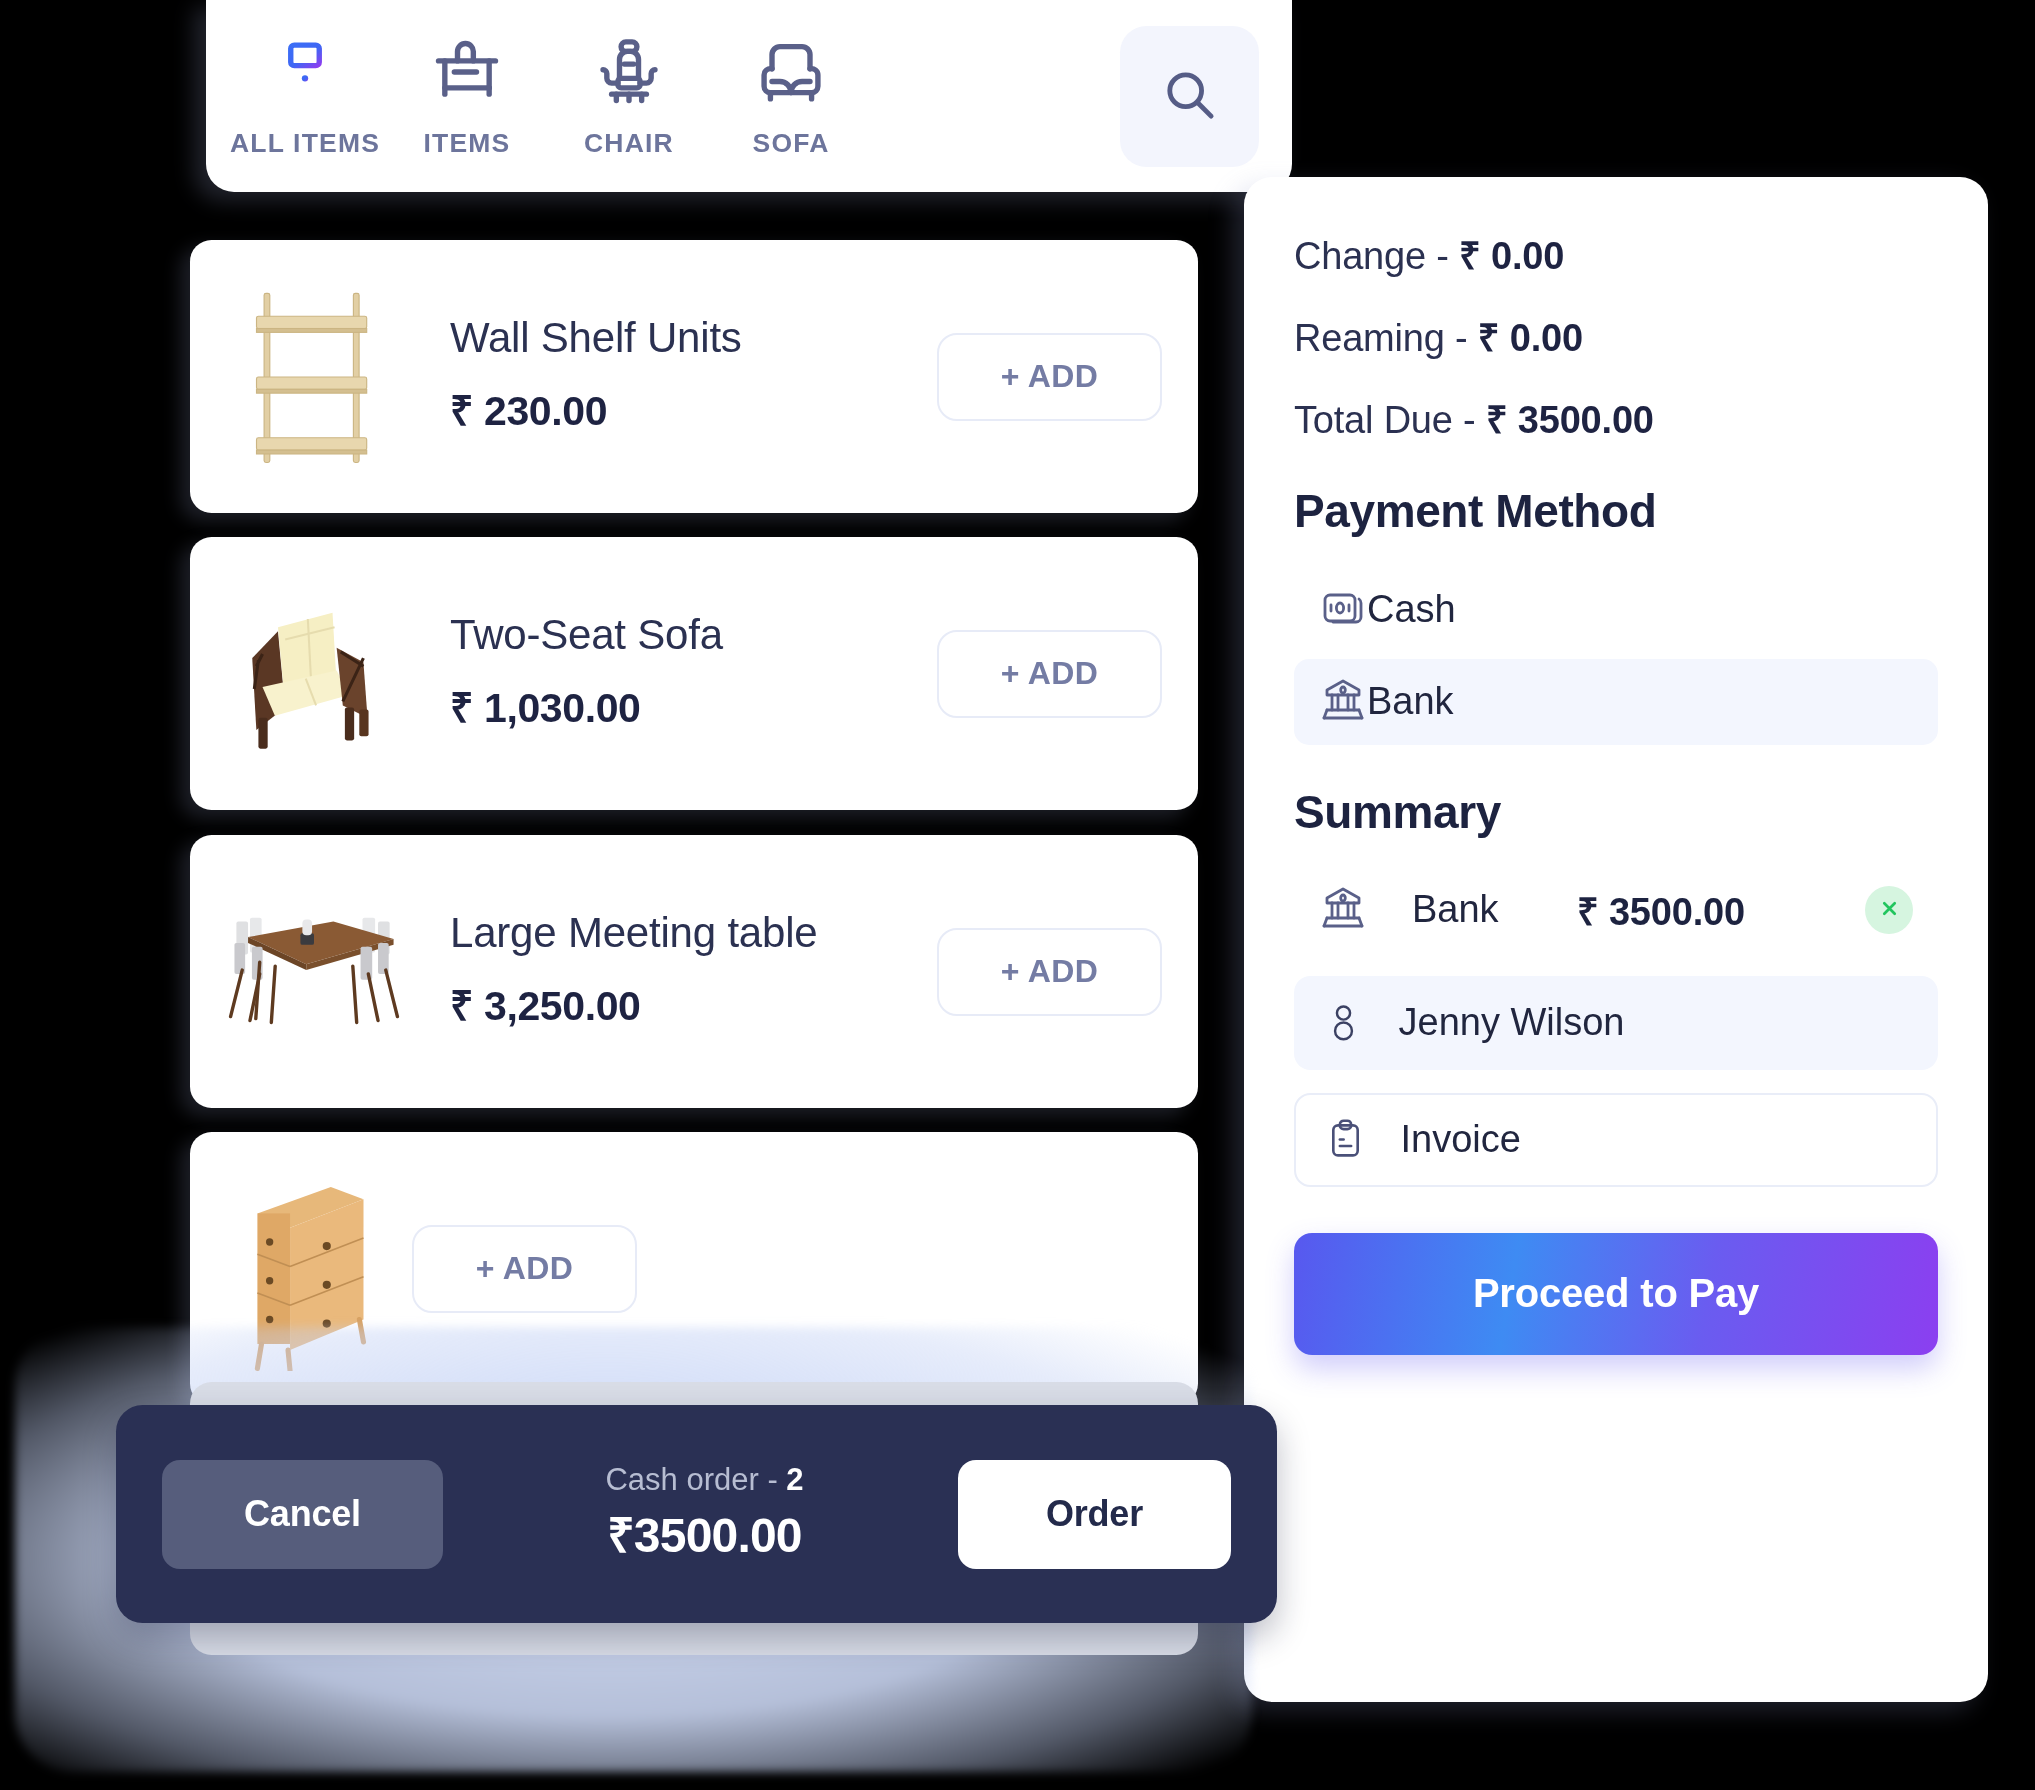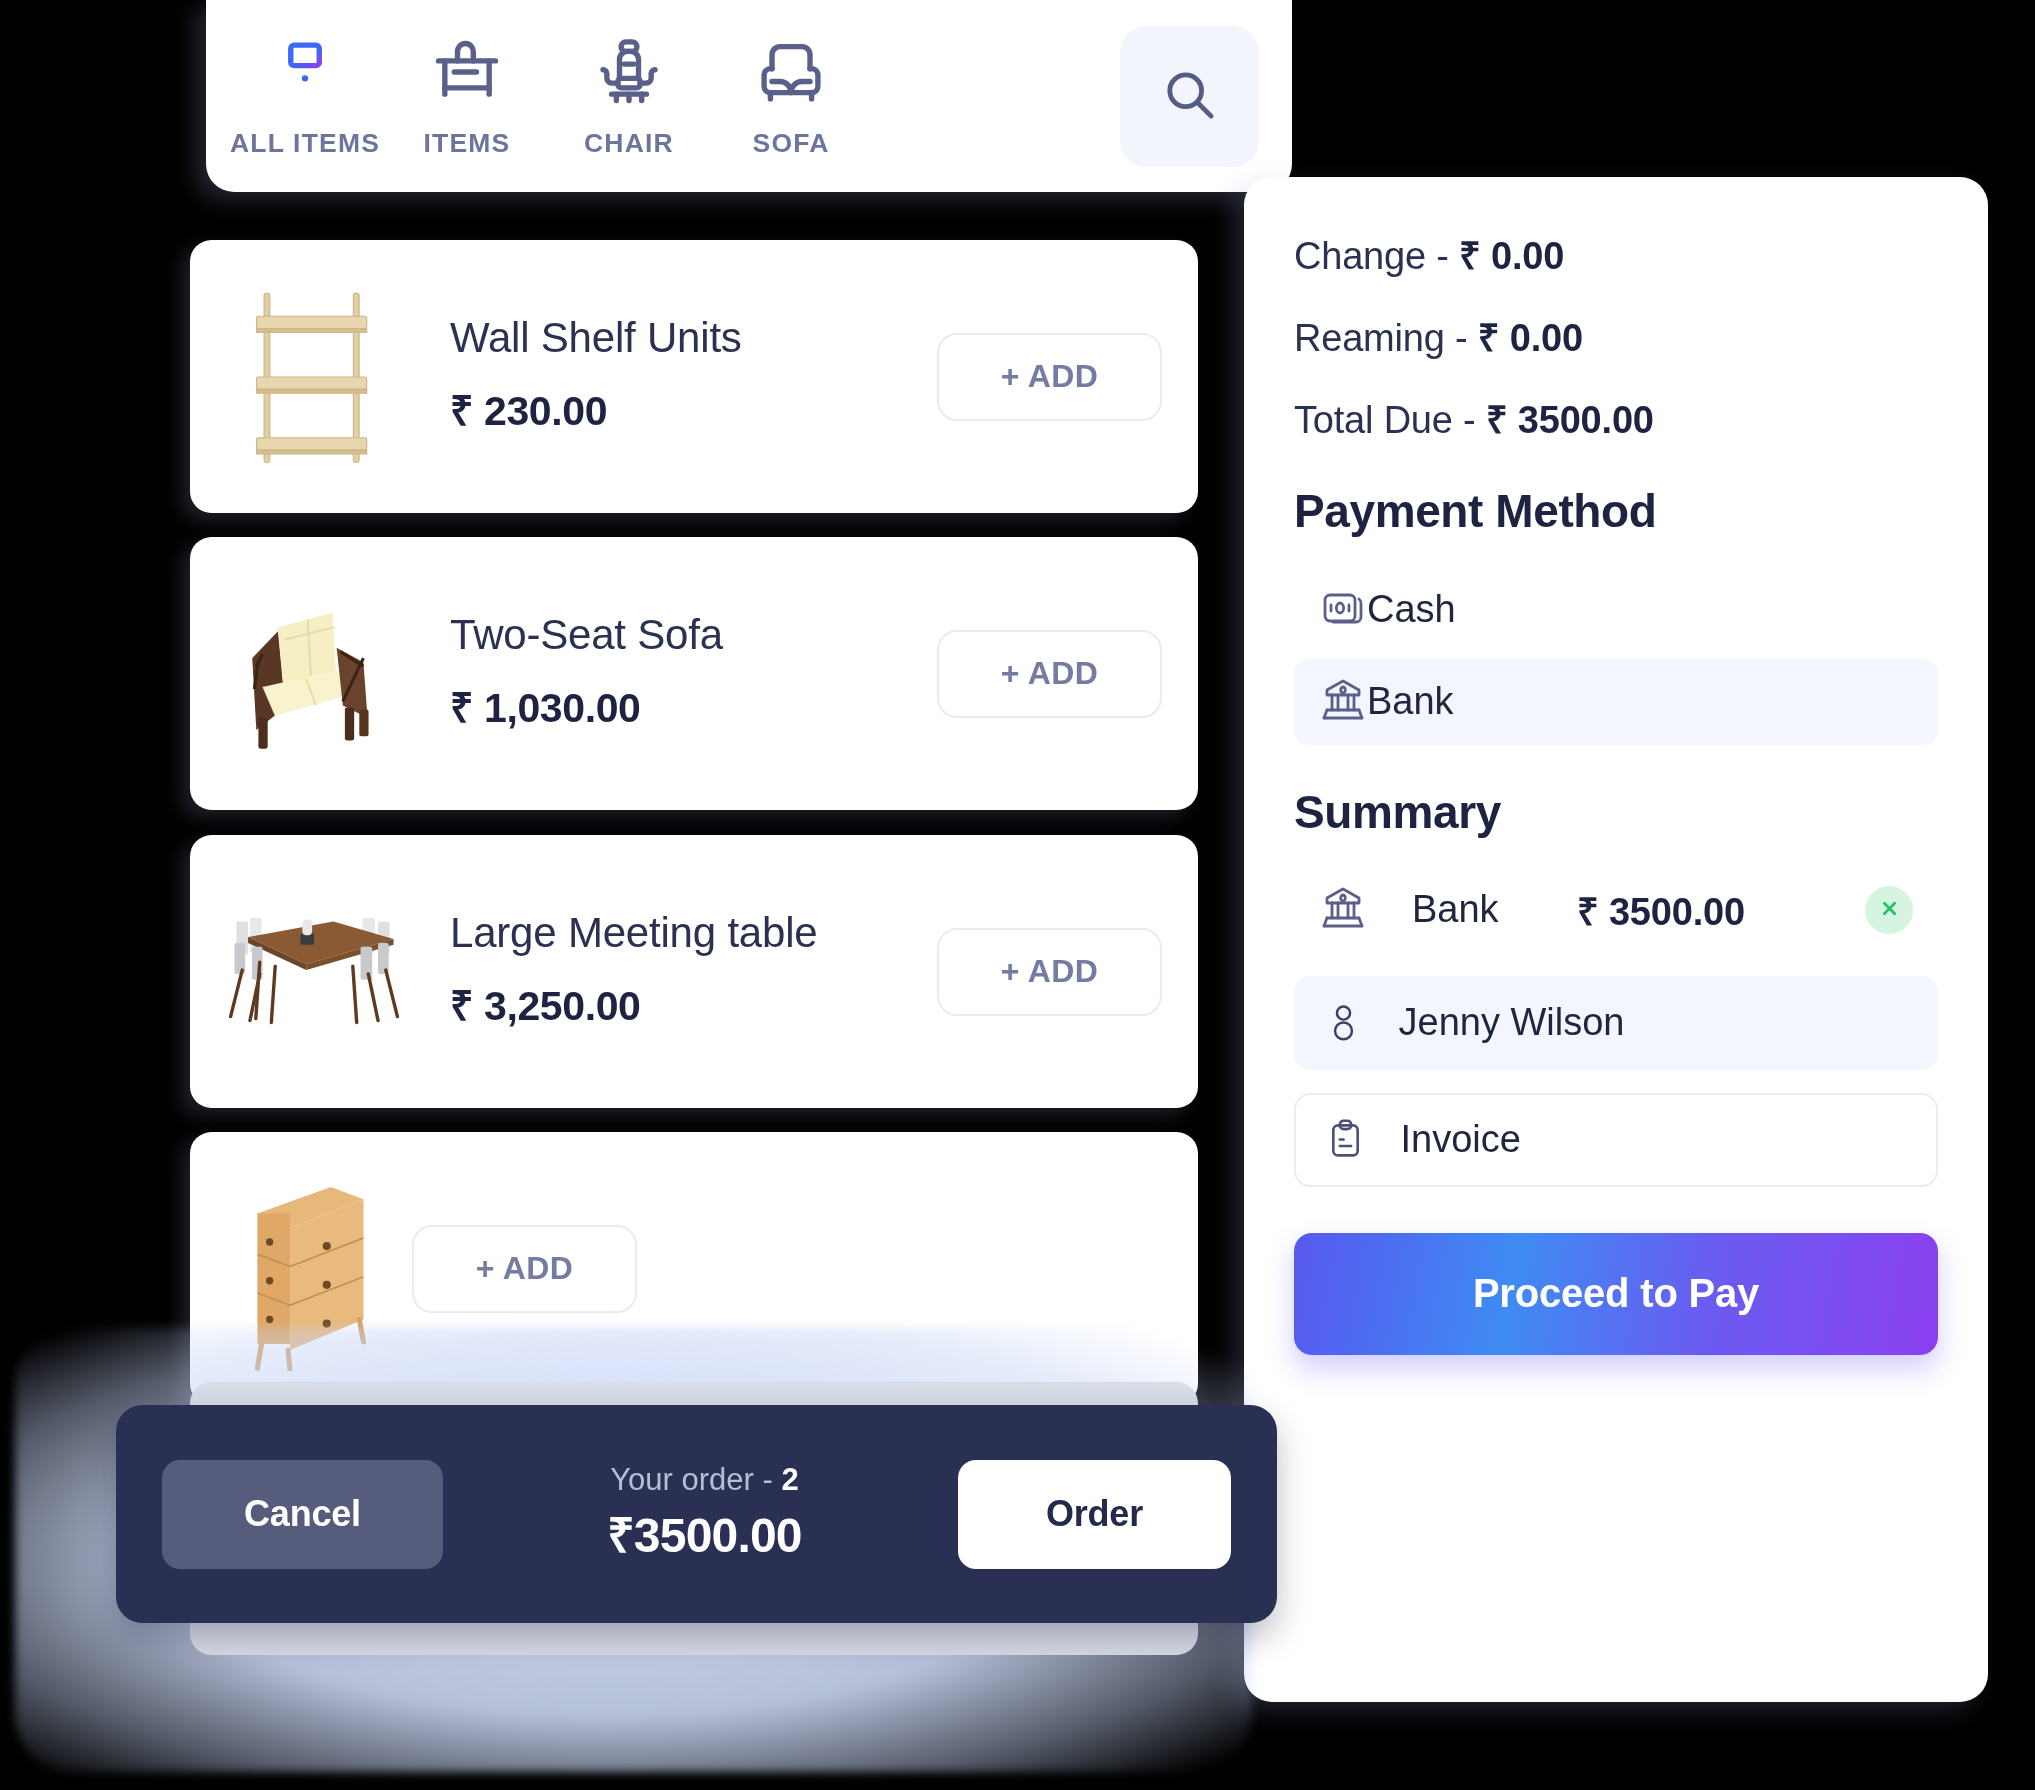--- a/index.html
+++ b/index.html
@@ -626,21 +626,21 @@
     <button class="pay-btn">Proceed to Pay</button>
   </div>
 
   <div class="glow"></div>
   <div class="ghost-card"></div>
 
   <div class="order-bar">
     <button class="cancel-btn">Cancel</button>
     <div class="order-mid">
       <div class="order-label">
-        <span>Your order - </span><b>2</b>
+        <span>Cash order - </span><b>2</b>
       </div>
       <div class="order-total">₹3500.00</div>
     </div>
     <button class="order-btn">Order</button>
   </div>
 
 </div>
 
 
 </body></html>

